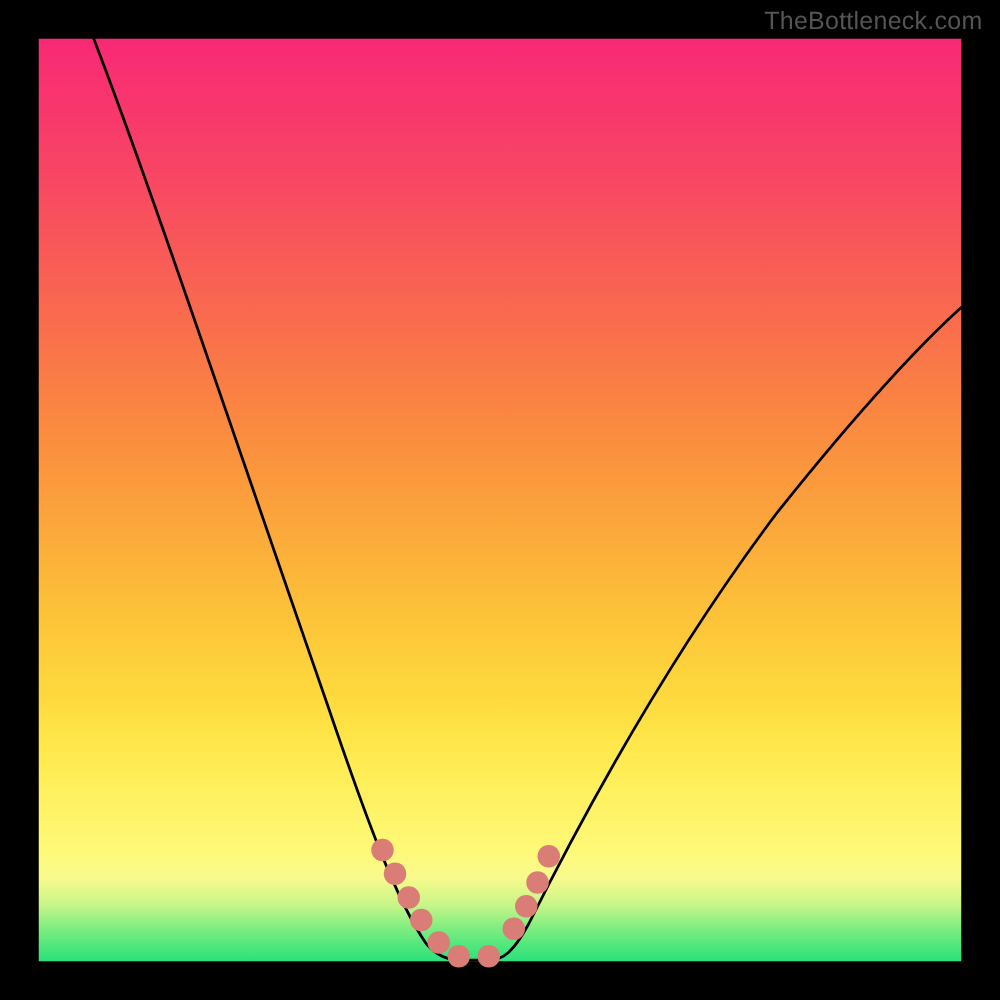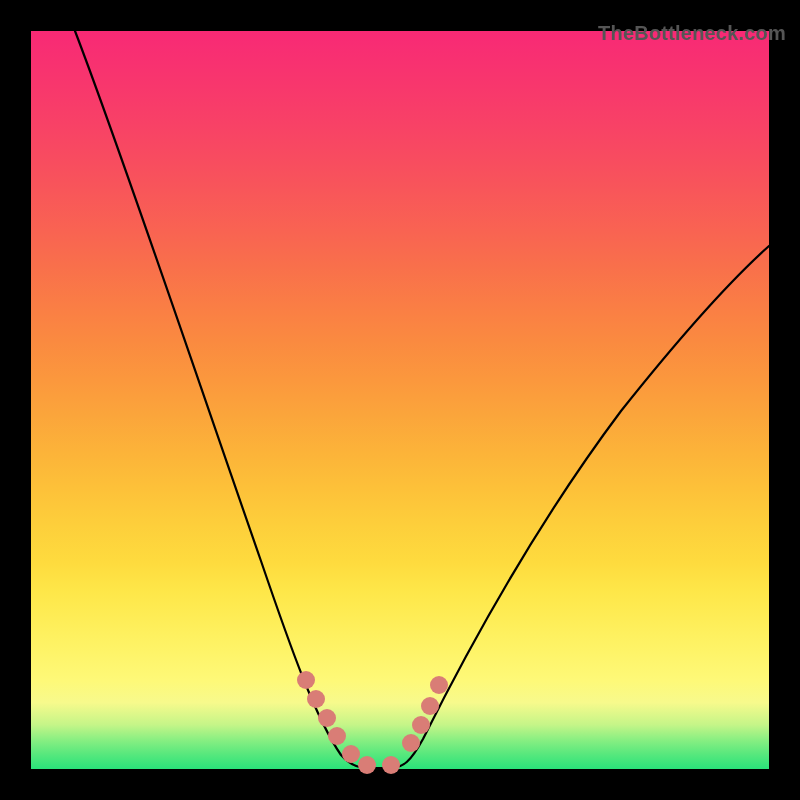--- a/index.html
+++ b/index.html
@@ -51,24 +51,23 @@
       #f82d73 98%,
       #f82975 100%
     );
   }
   .watermark {
     position: absolute;
     top: 6px;
     right: 14px;
     color: #555;
     font-size: 20px;
-    font-weight: 700;
+    font-weight: 400;
     letter-spacing: 0.2px;
     user-select: none;
-    margin-top: 16px;
   }
   svg.overlay {
     position: absolute;
     left: 0;
     top: 0;
     width: 738px;
     height: 738px;
     overflow: visible;
   }
   .curve {

